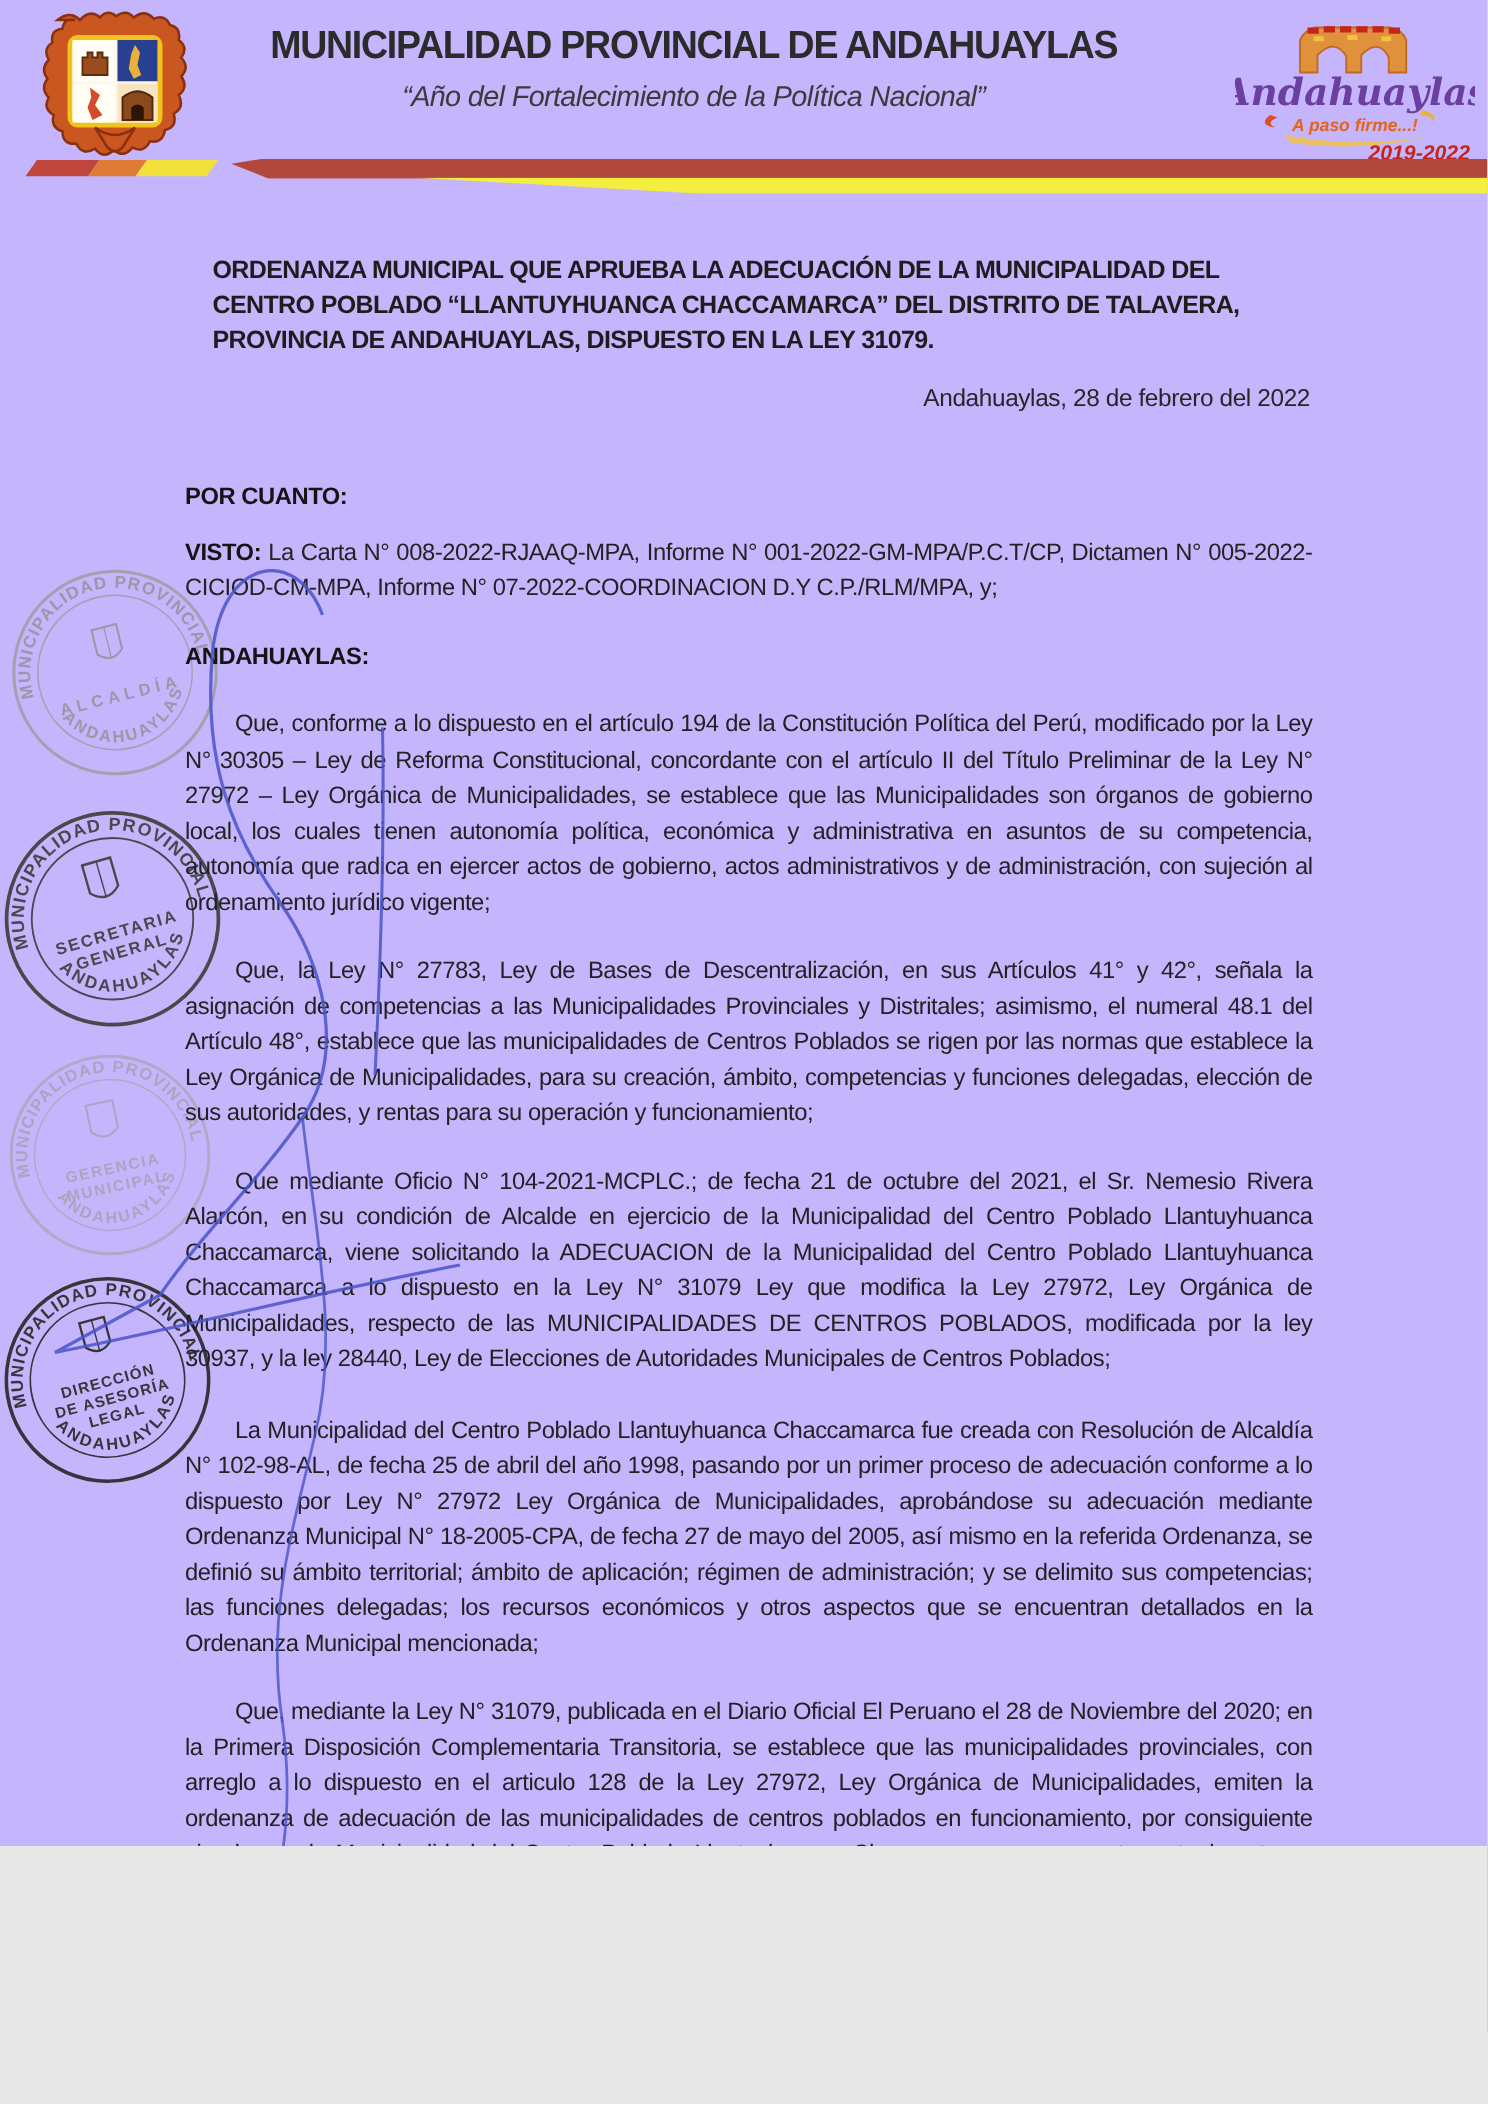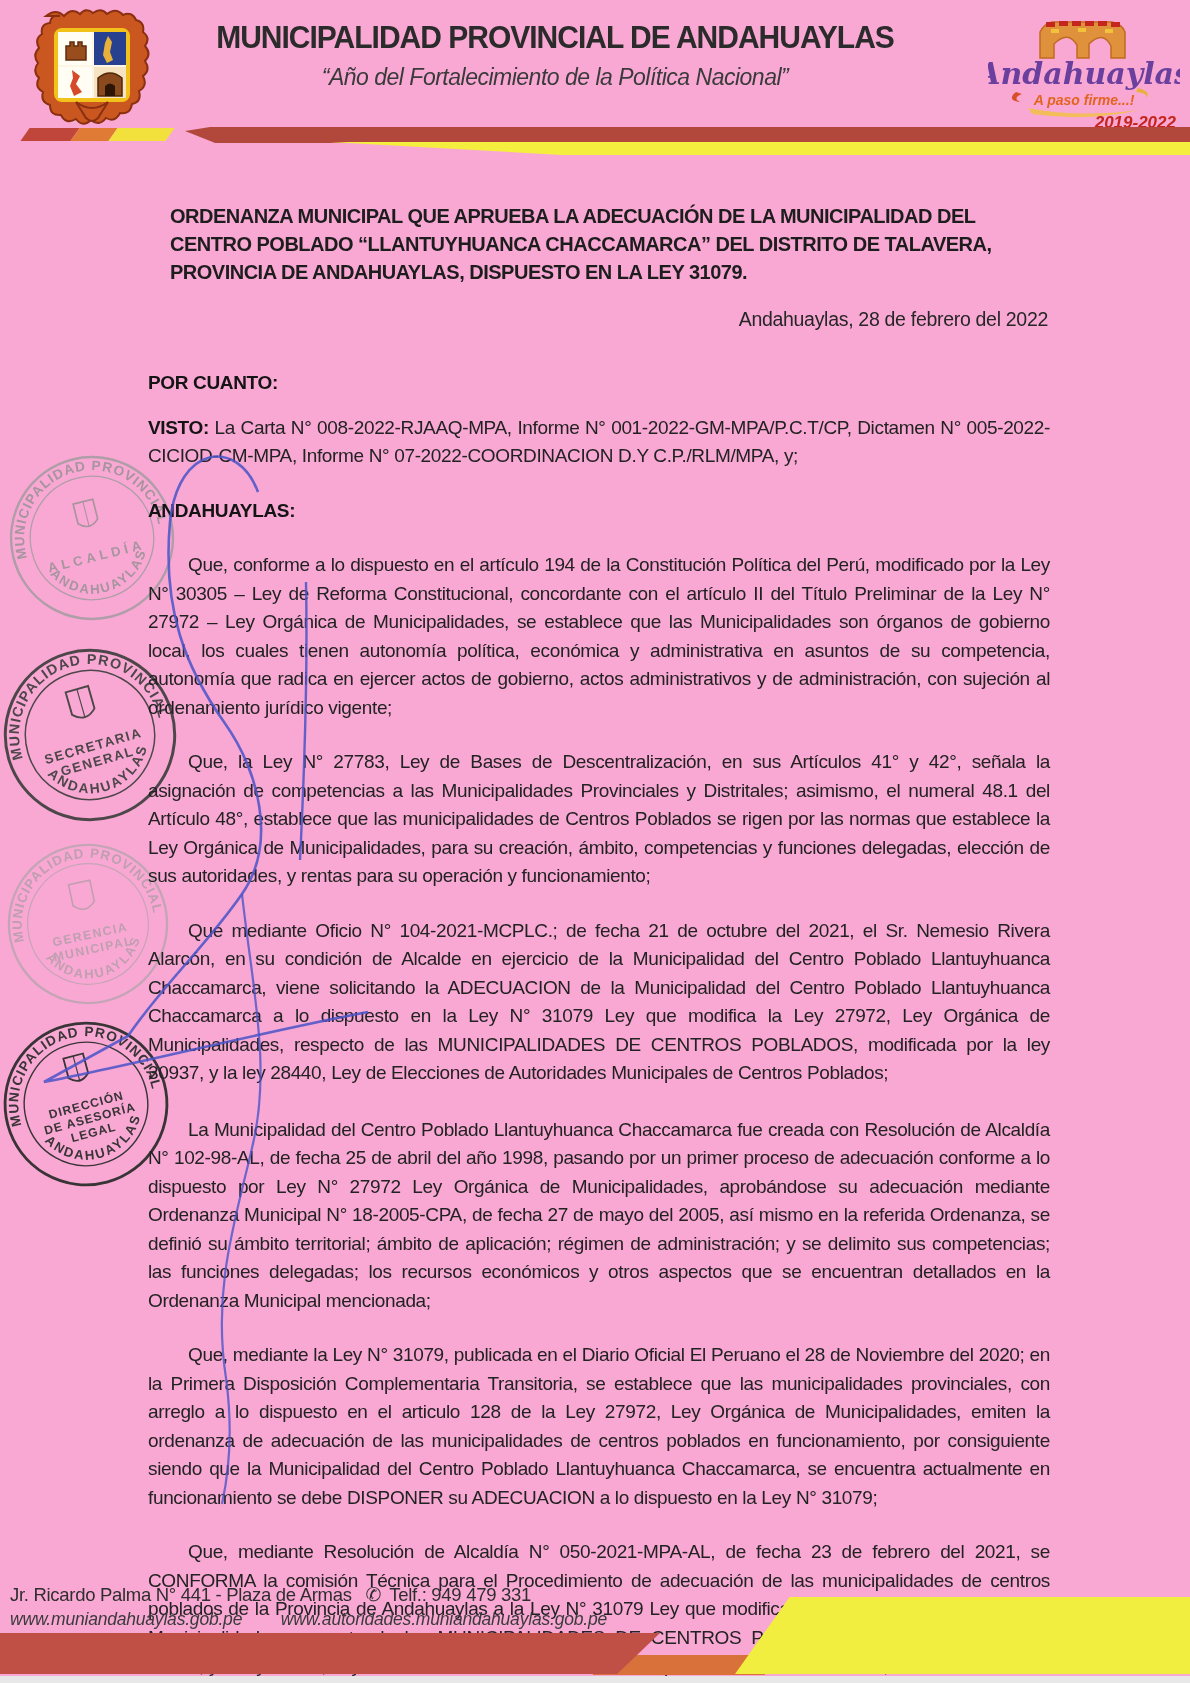--- a/index.html
+++ b/index.html
@@ -1,18 +1,18 @@
 <!DOCTYPE html>
 <html><head>
 <meta charset="utf-8">
 <style>
   html,body{margin:0;padding:0;background:#e8e8e8;}
   .page{
-    position:relative; width:1190px; height:1676px; margin:0 auto;
-    background:#f9a8d4; overflow:hidden;
+    position:relative; width:1190px; height:1477px; margin:0 auto;
+    background:#c4b5fd; overflow:hidden;
     font-family:"Liberation Sans", sans-serif;
     color:#232323;
   }
   
   .coat{position:absolute; left:28px; top:8px; width:128px; height:122px;}
   .mini-stripe{position:absolute; left:25px; top:128px; width:145px; height:13px; display:flex;}
   .mini-stripe span{display:block; height:100%; transform:skewX(-35deg);}
   .ms-red{width:50px; background:#c0453a;}
   .ms-orange{width:38px; background:#e07b35;}
   .ms-yellow{width:57px; background:#f2e13c;}
@@ -46,21 +46,21 @@
   .dateline{
     position:absolute; left:148px; top:308px; width:900px; text-align:right;
     font-size:19.5px; color:#262626; letter-spacing:-0.3px;
   }
   
   .body-col{
     position:absolute; left:148px; top:368px; width:902px; z-index:2;
     font-size:19px; line-height:28.5px; letter-spacing:-0.35px; color:#222;
   }
   .lbl{font-weight:bold; color:#141414;}
-  .por-cuanto{margin:1px 0 2px 0;}
+  .por-cuanto{margin:16px 0 2px 0;}
   .council{margin:0; text-align:center; font-weight:bold; color:#141414;}
   .visto{margin:16px 0 12px 0; text-align:justify;}
   .considerando{margin:26px 0 0 0;}
   .para{margin:26px 0 0 0; text-align:justify; text-indent:40px;}
   .para.p4{margin-top:28px;}
   
   .stamp{position:absolute; z-index:1;}
   .stamp svg{display:block;}
   .st-1{left:6px;  top:452px; width:172px; height:172px; transform:rotate(-14deg); opacity:.78;}
   .st-2{left:0px;  top:645px; width:180px; height:180px; transform:rotate(-16deg); opacity:.92;}

